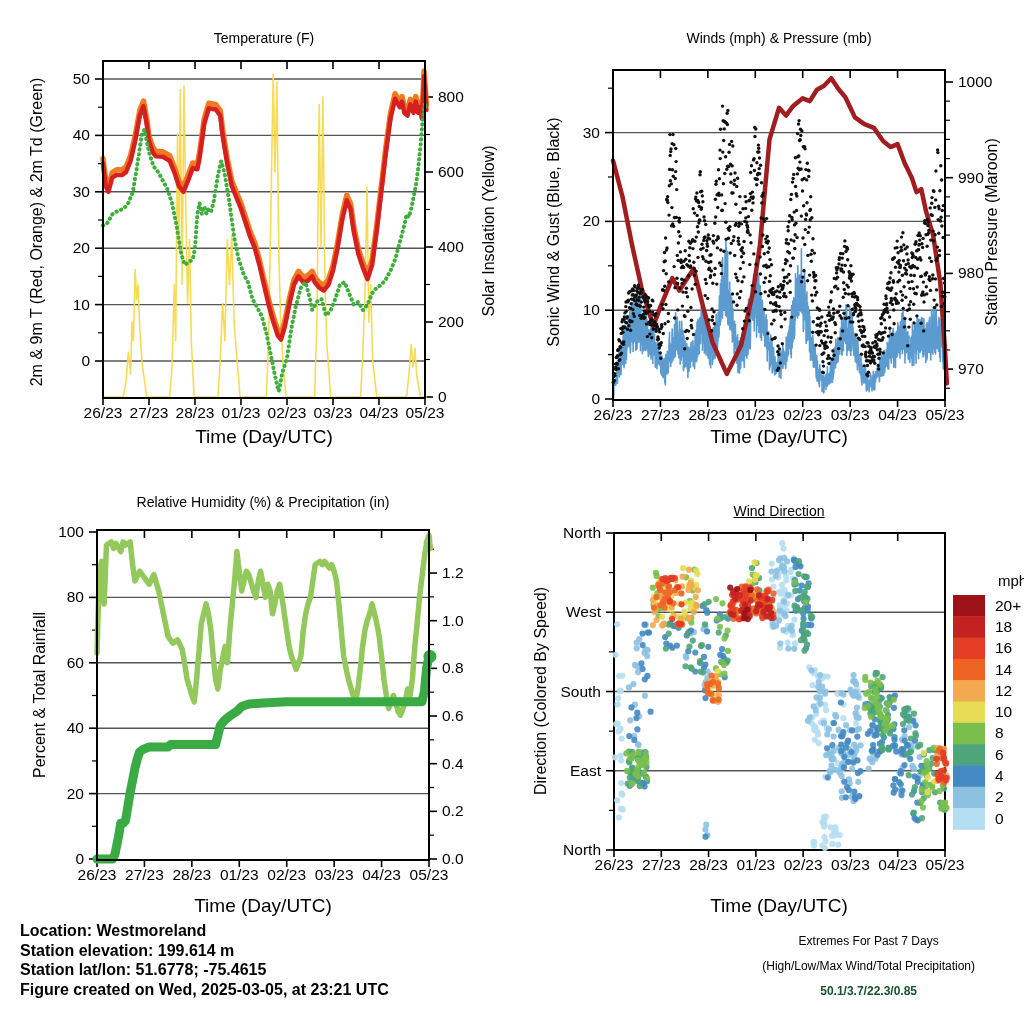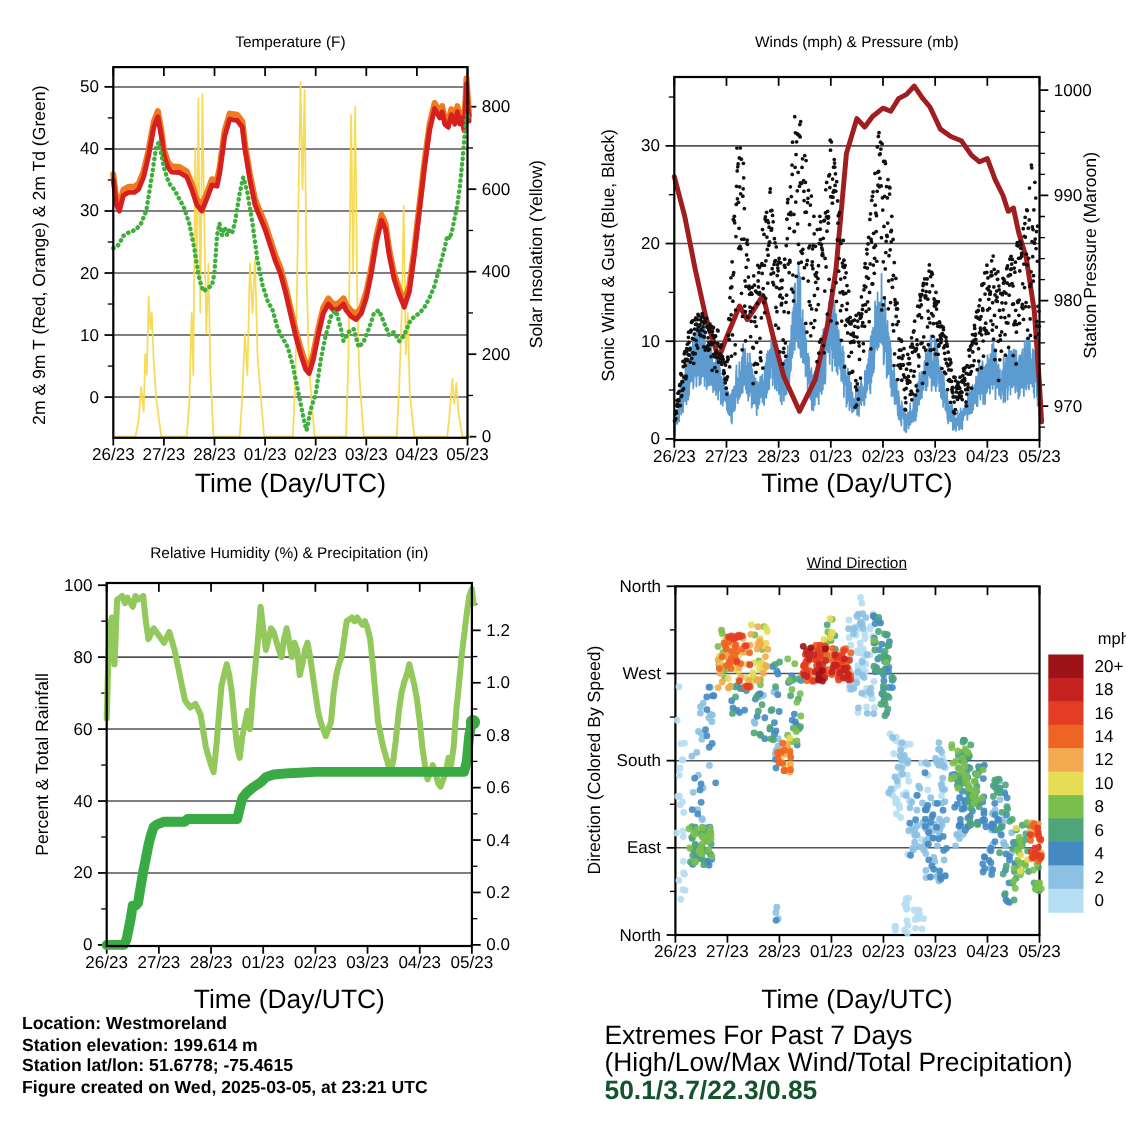--- a/index.html
+++ b/index.html
@@ -1,24 +1,24 @@
 <!DOCTYPE html>
 <html><head>
 <meta charset="utf-8">
 <style>
   html,body{margin:0;padding:0;background:#fff;}
   body{width:1024px;height:1024px;position:relative;overflow:hidden;
        font-family:"Liberation Sans","DejaVu Sans",sans-serif;color:#000;}
   #plot-svg{position:absolute;left:0;top:0;}
   .abs{position:absolute;white-space:nowrap;}
   .title{font-size:14px;transform:translateX(-50%);}
-  .xlabel{font-size:24px;transform:translateX(-50%);}
+  .xlabel{font-size:19px;transform:translateX(-50%);}
   .vlabel{font-size:16px;transform:translate(-50%,-50%) rotate(-90deg);}
   .footer{font-size:16px;line-height:19.5px;font-weight:bold;}
-  .extremes{text-align:left;font-size:24px;line-height:25px;}
+  .extremes{text-align:center;font-size:12px;line-height:25px;}
   .extremes .vals{font-weight:bold;}
   .mph{font-size:15px;}
   svg text{font-family:"Liberation Sans","DejaVu Sans",sans-serif;}
 </style>
 </head>
 <body>
 
 <svg id="plot-svg" width="1024" height="1024">
     <g>
       <line x1="103" y1="361" x2="425" y2="361" stroke="#555555" stroke-width="1.4"></line>

